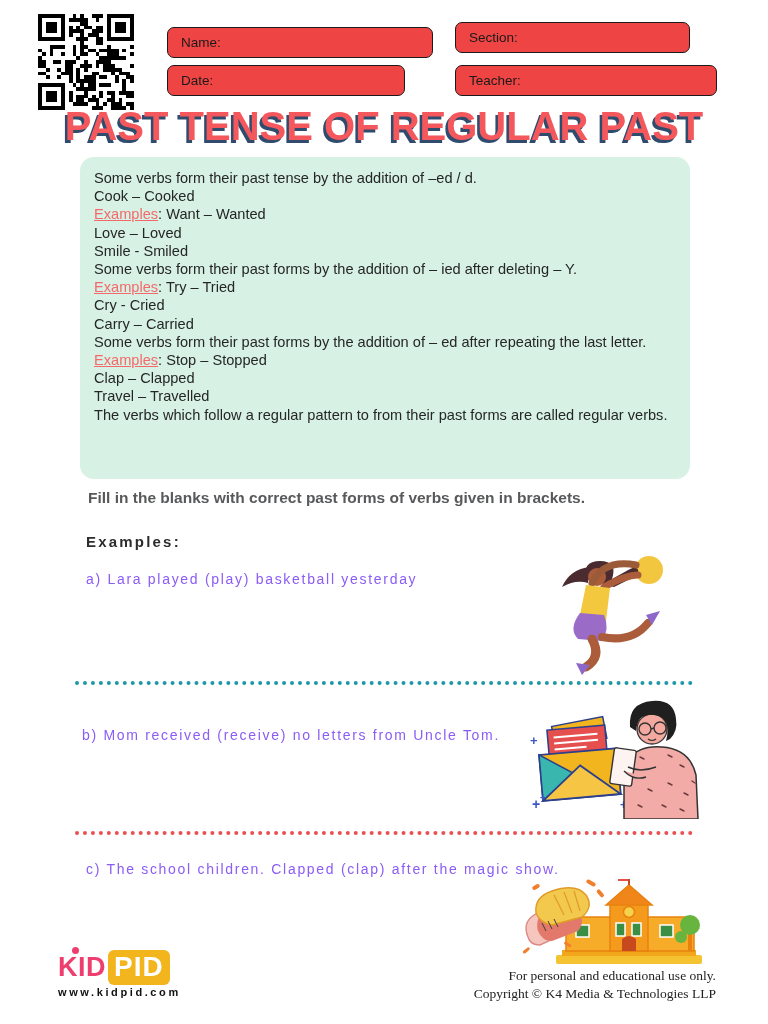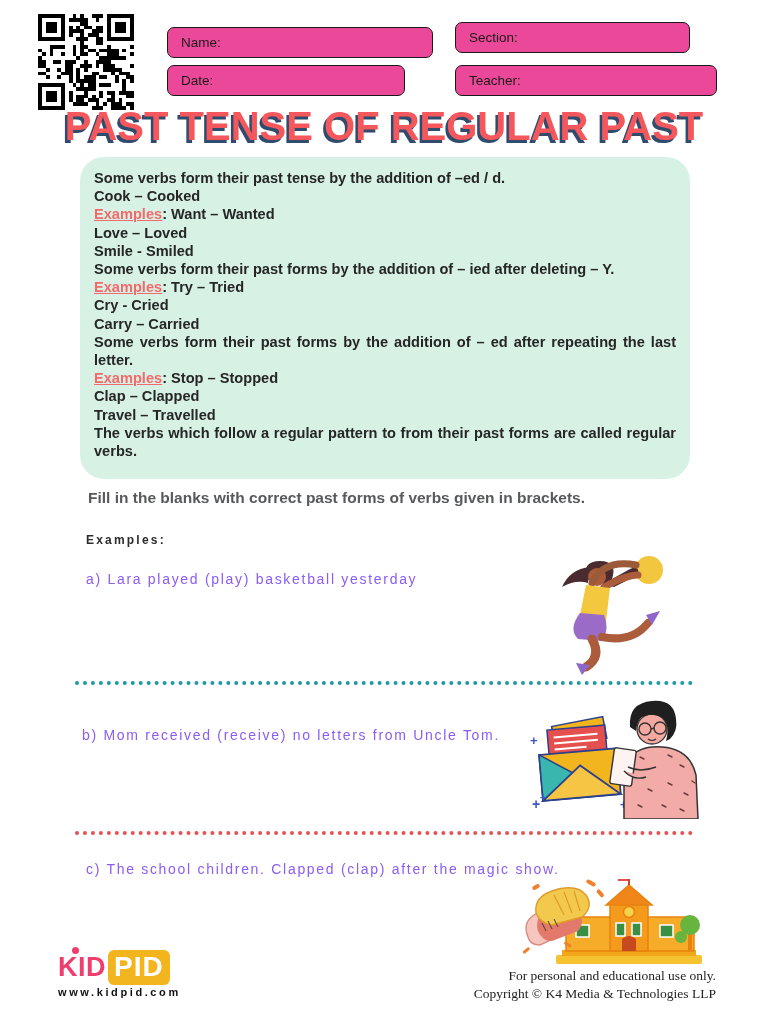--- a/index.html
+++ b/index.html
@@ -3,43 +3,43 @@
 <meta charset="utf-8">
 <style>
   html,body{margin:0;padding:0;background:#ffffff;}
   .page{position:relative;width:768px;height:1024px;background:#fff;overflow:hidden;
         font-family:"Liberation Sans",sans-serif;}
 
   
   .qr{position:absolute;left:38px;top:14px;width:96px;height:96px;}
   .field{position:absolute;box-sizing:border-box;border:1.7px solid #1a1a1a;border-radius:7px;
          display:flex;align-items:center;padding-left:13px;font-size:13.5px;color:#1a1a1a;
-         background:#ec4899;}
+         background:#ef4444;}
   .f-name   {left:167px;top:27px;width:266px;height:31px;}
   .f-section{left:455px;top:22px;width:235px;height:31px;}
   .f-date   {left:167px;top:65px;width:238px;height:31px;}
   .f-teacher{left:455px;top:65px;width:262px;height:31px;}
 
   
   .title{position:absolute;left:0;top:104px;width:768px;text-align:center;
          font-size:40px;font-weight:800;letter-spacing:0px;color:#F4585C;
          text-shadow:-2.5px 2.5px 0 #2F4B6E;white-space:nowrap;}
 
   
   .infobox{position:absolute;left:80px;top:157px;width:610px;height:322px;box-sizing:border-box;
-           background:#D7F2E5;border-radius:24px;padding:12px 14px;
-           font-size:14.6px;font-weight:700;line-height:18.2px;color:#262626;}
+           background:#D7F2E5;border-radius:14px;padding:12px 14px;
+           font-size:14.6px;font-weight:400;line-height:18.2px;color:#262626;}
   .rule-line{min-height:18.2px;}
   .rule-line.justify{text-align:justify;}
   .ex-label{color:#F4696B;text-decoration:underline;}
 
   
   .instruction{position:absolute;left:88px;top:489px;width:620px;
                font-size:15.5px;font-weight:700;color:#58595B;}
-  .examples-heading{position:absolute;left:86px;top:533px;font-size:12px;font-weight:700;
+  .examples-heading{position:absolute;left:86px;top:533px;font-size:15px;font-weight:700;
                     letter-spacing:2.2px;color:#2c2c2c;}
   .item{position:absolute;font-size:14px;letter-spacing:1.7px;color:#8b5cf6;white-space:nowrap;text-align:right;}
   .item-a{left:86px;top:571px;}
   .item-b{left:82px;top:714px;margin-top:13px;}
   .item-c{left:86px;top:861px;}
 
   .illus{position:absolute;}
   .illus-a{left:552px;top:553px;width:120px;height:130px;}
   .illus-b{left:528px;top:697px;width:176px;height:122px;}
   .illus-c{left:520px;top:879px;width:184px;height:90px;}

